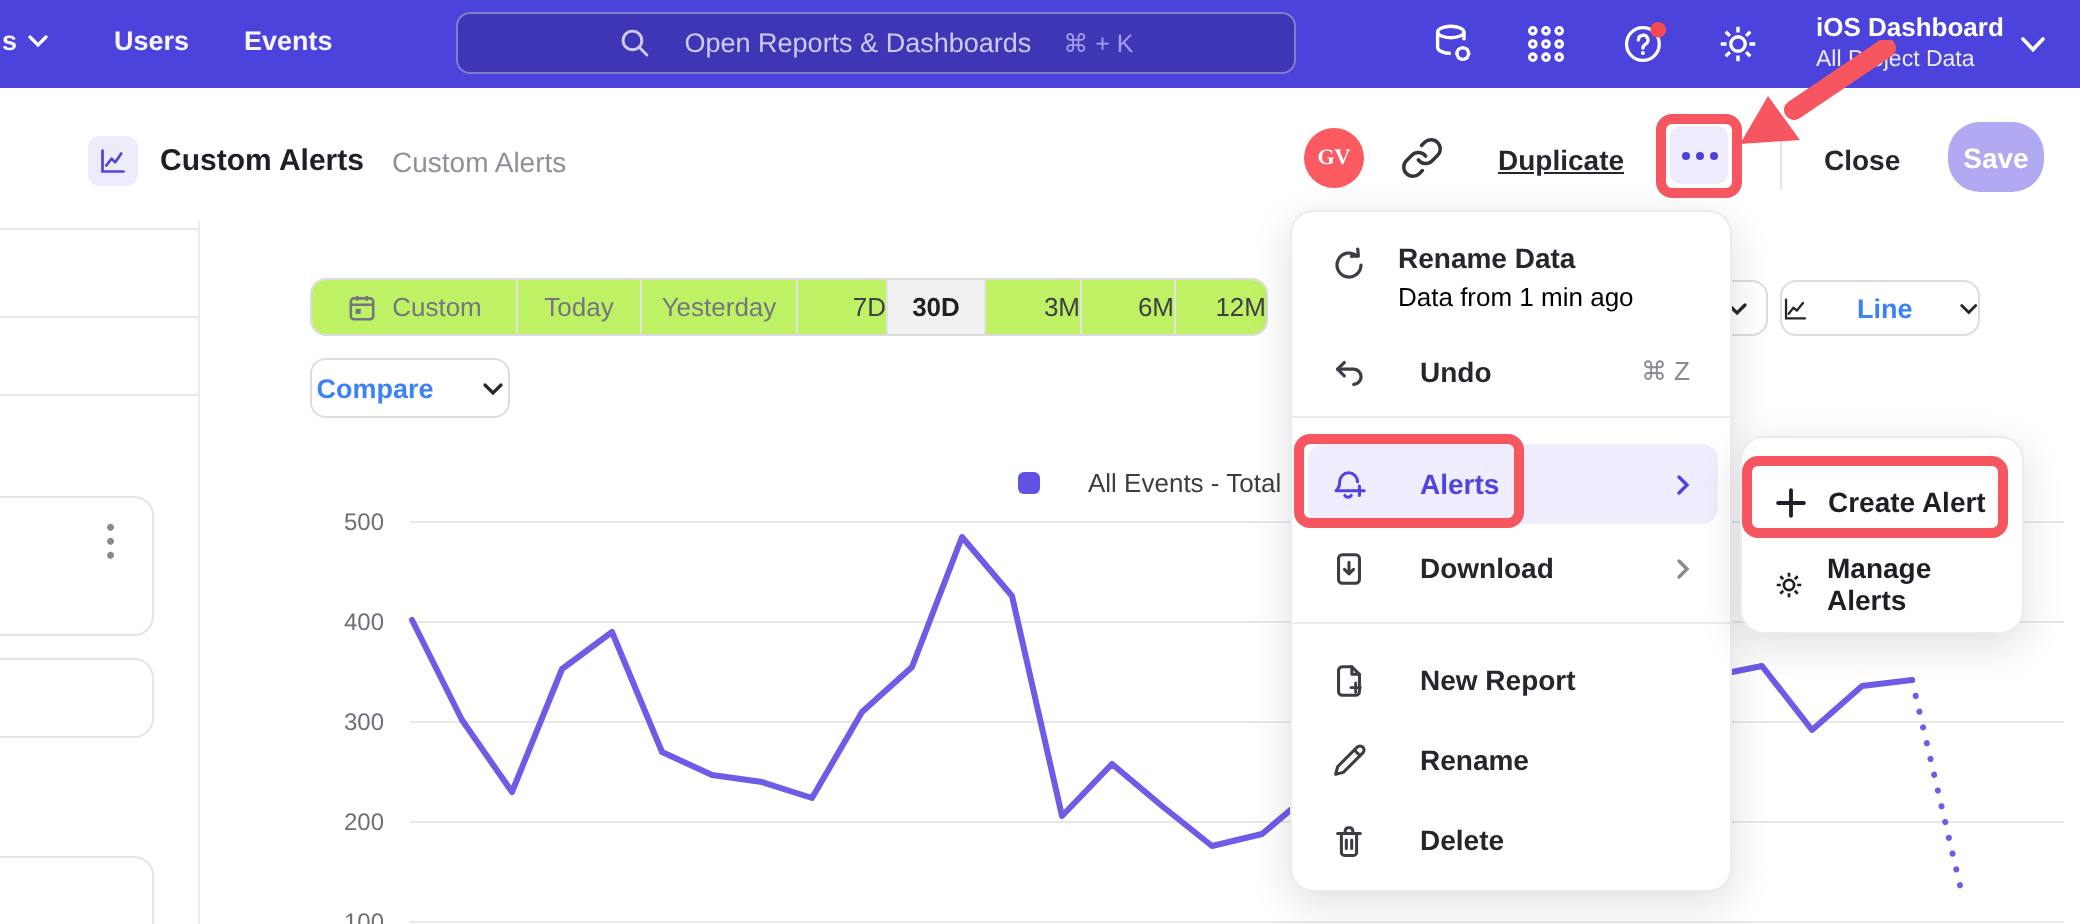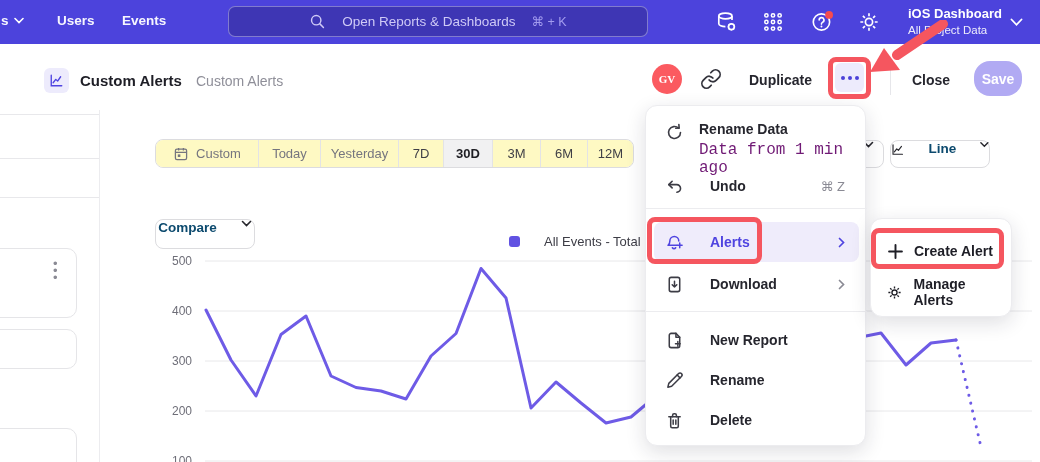--- a/index.html
+++ b/index.html
@@ -38,26 +38,26 @@
 
   
   .rail-line{position:absolute;left:0;height:1px;background:#E8E8EB;width:99px;}
   .rail-vline{position:absolute;left:99px;top:110px;width:1px;height:352px;background:#ECECEF;}
   .rail-card{position:absolute;left:-22px;width:99px;border:1px solid #E5E5E8;border-radius:10px;background:#fff;}
   .kebab{position:absolute;left:53px;color:#8A8A94;font-size:13px;letter-spacing:0;line-height:7px;cursor:pointer;}
 
   
   .seg-wrap{position:absolute;left:155px;top:139px;height:29px;display:flex;border:1px solid #DCDCDF;border-radius:8px;overflow:hidden;background:#fff;}
   .seg{display:flex;align-items:center;justify-content:center;gap:7px;font-size:13px;color:#75757F;
-      border-right:1px solid #E3E3E6;cursor:pointer;background:#fef9c3;}
+      border-right:1px solid #E3E3E6;cursor:pointer;background:#bef264;}
   .seg:last-child{border-right:none;}
-  .seg.dark{color:#3F3F46;}
+  .seg.dark{color:#3F3F46;justify-content:flex-end;}
   .seg.sel{background:#F1F1F2;color:#1F1F24;font-weight:700;}
-  .pill-btn{position:absolute;display:flex;justify-content:center;gap:24px;
-      border:1px solid #DCDCDF;border-radius:8px;background:#fff;font-size:13.5px;color:#0c4a6e;font-weight:600;cursor:pointer;}
+  .pill-btn{position:absolute;display:flex;align-items:center;justify-content:center;gap:24px;
+      border:1px solid #DCDCDF;border-radius:8px;background:#fff;font-size:13.5px;color:#3b82f6;font-weight:600;cursor:pointer;}
 
   
   .ytick{position:absolute;width:40px;text-align:right;font-size:12px;color:#6E6E78;}
   .legend{position:absolute;left:509px;top:234px;display:flex;align-items:center;gap:24px;}
   .legend .sw{width:11px;height:11px;border-radius:3px;background:#6152E2;}
   .legend .lt{font-size:13px;color:#3D3D46;}
 
   
   .menu{position:absolute;left:645px;top:105px;width:221px;height:341px;background:#fff;border:1px solid #ECECEF;
       border-radius:12px;box-shadow:0 6px 20px rgba(30,30,50,.14);}
@@ -196,21 +196,21 @@
   <div class="page-title">Custom Alerts</div>
   <div class="breadcrumb">Custom Alerts</div>
 
   <div class="avatar">
       <span>GV</span>
     </div>
   <svg class="abs" style="left:700px;top:68px;" width="22" height="22" viewBox="0 0 24 24" fill="none" stroke="#33333C" stroke-width="1.9" stroke-linecap="round">
     <path d="M10 13a5 5 0 0 0 7.54.54l3-3a5 5 0 0 0-7.07-7.07l-1.72 1.71"></path>
       <path d="M14 11a5 5 0 0 0-7.54-.54l-3 3a5 5 0 0 0 7.07 7.07l1.71-1.71"></path>
   </svg>
-  <div class="hdr-txt abs" style="left:749px;top:72px;font-weight:600;">Duplicate</div>
+  <div class="hdr-txt abs" style="left:749px;top:72px;font-weight:600;text-decoration:underline;">Duplicate</div>
   <div class="more-btn">
       <i></i>
       <i></i>
       <i></i>
     </div>
   <div class="vdiv"></div>
   <div class="hdr-txt abs" style="left:912px;top:72px;font-weight:600;">Close</div>
   <button class="save-btn">Save</button>
 
   <div class="seg-wrap">
@@ -238,21 +238,21 @@
         <span>3M</span>
       </div>
     <div class="seg dark" style="width:47px;">
         <span>6M</span>
       </div>
     <div class="seg dark" style="width:45px;">
         <span>12M</span>
       </div>
   </div>
 
-  <div class="pill-btn" style="left:155px;top:179px;width:100px;height:30px;margin-top:40px;">
+  <div class="pill-btn" style="left:155px;top:179px;width:100px;height:30px;">
     <span>Compare</span>
     <svg width="11" height="7" viewBox="0 0 10 7">
         <path d="M1 1.5 5 5.5 9 1.5" fill="none" stroke="#26262C" stroke-width="1.6" stroke-linecap="round"></path>
       </svg>
   </div>
 
   <div class="pill-btn" style="left:816px;top:140px;width:68px;height:28px;justify-content:flex-end;padding-right:9px;">
     <svg width="11" height="7" viewBox="0 0 10 7">
         <path d="M1 1.5 5 5.5 9 1.5" fill="none" stroke="#26262C" stroke-width="1.6" stroke-linecap="round"></path>
       </svg>
@@ -273,21 +273,21 @@
 
     <div class="mi" style="top:10px;height:48px;align-items:flex-start;">
       <span class="ic" style="margin-top:6px;">
         <svg width="19" height="19" viewBox="0 0 20 20" fill="none" stroke="currentColor" stroke-width="1.7" stroke-linecap="round">
             <path d="M16.3 10a6.3 6.3 0 1 1-2-4.6"></path>
             <path d="M14.6 1.6l.3 3.6-3.6.3"></path>
           </svg>
       </span>
       <span style="display:flex;flex-direction:column;margin-left:15px;margin-top:5px;">
         <span class="lb" style="margin-left:0;">Rename Data</span>
-        <span style="font-size:16px;color:#701a75;margin-top:4px;font-family:Liberation Mono, monospace;">Data from 1 min ago</span>
+        <span style="font-size:13px;color:#000000;margin-top:4px;">Data from 1 min ago</span>
       </span>
     </div>
 
     <div class="mi" style="top:60px;">
       <span class="ic">
         <svg width="19" height="19" viewBox="0 0 20 20" fill="none" stroke="currentColor" stroke-width="1.7" stroke-linecap="round" stroke-linejoin="round">
             <path d="M7.5 4.5 4 8l3.5 3.5"></path>
             <path d="M4 8h8.2a4 4 0 0 1 .3 8"></path>
           </svg>
       </span>

